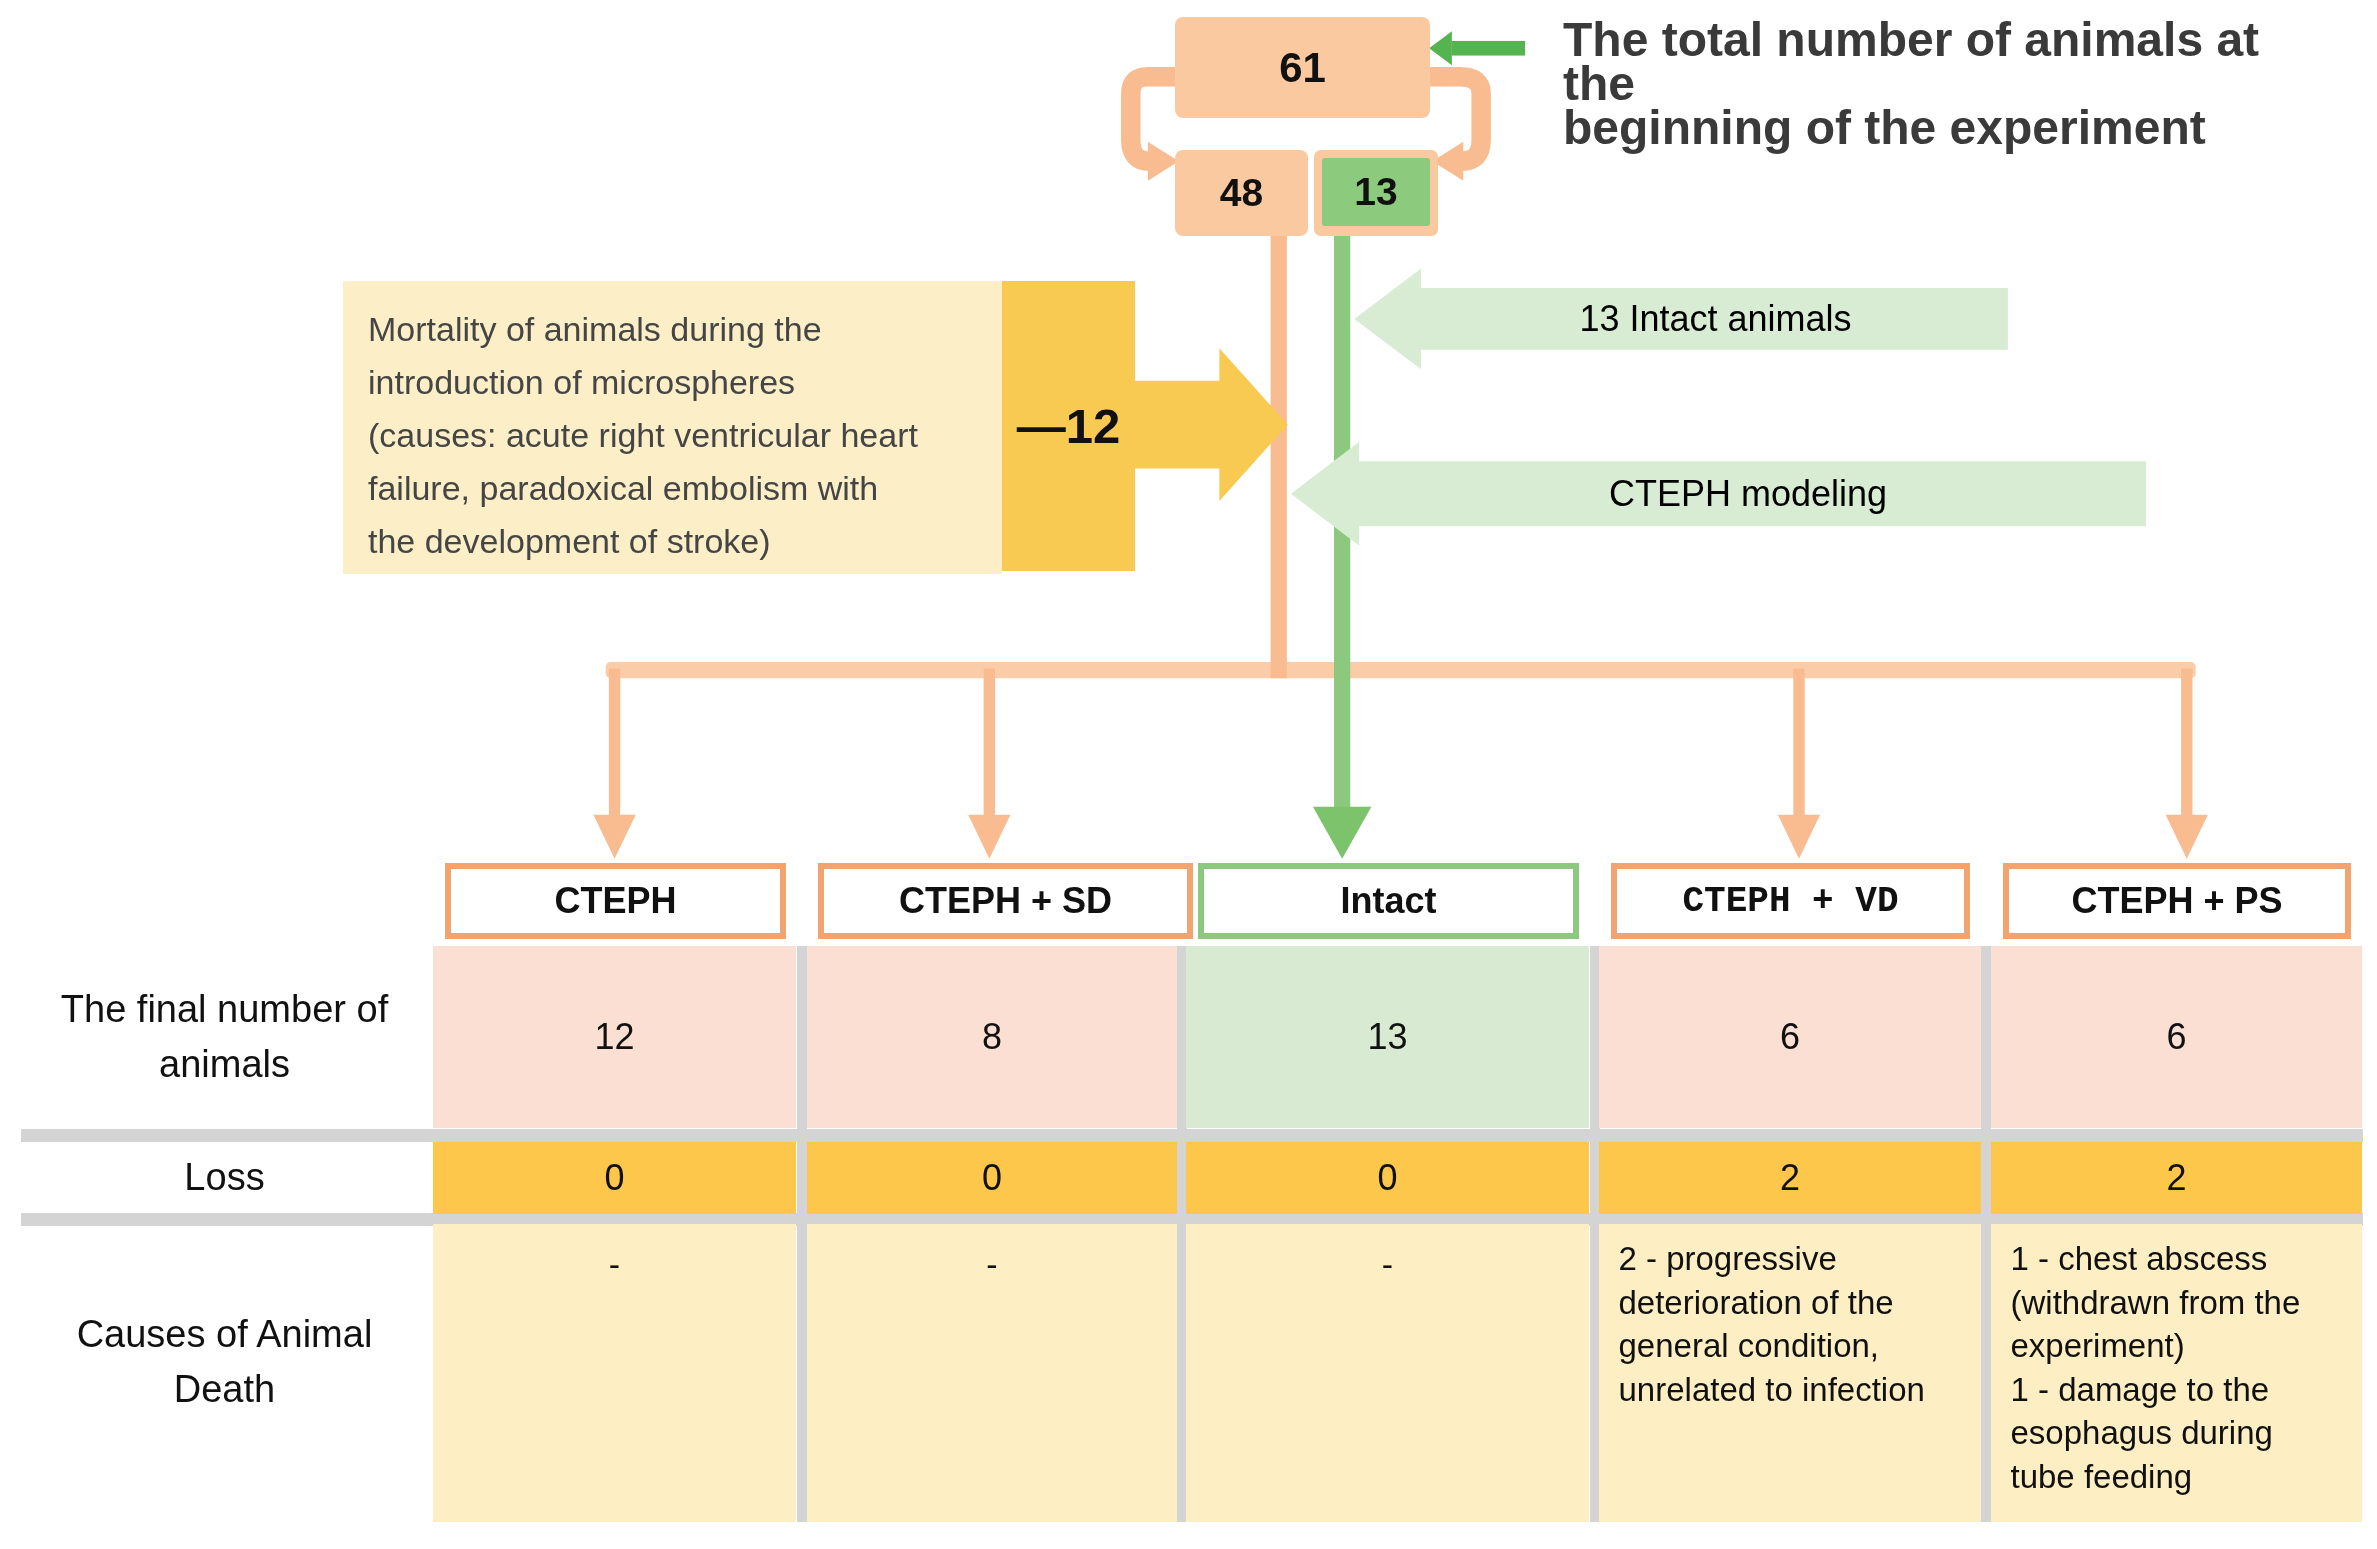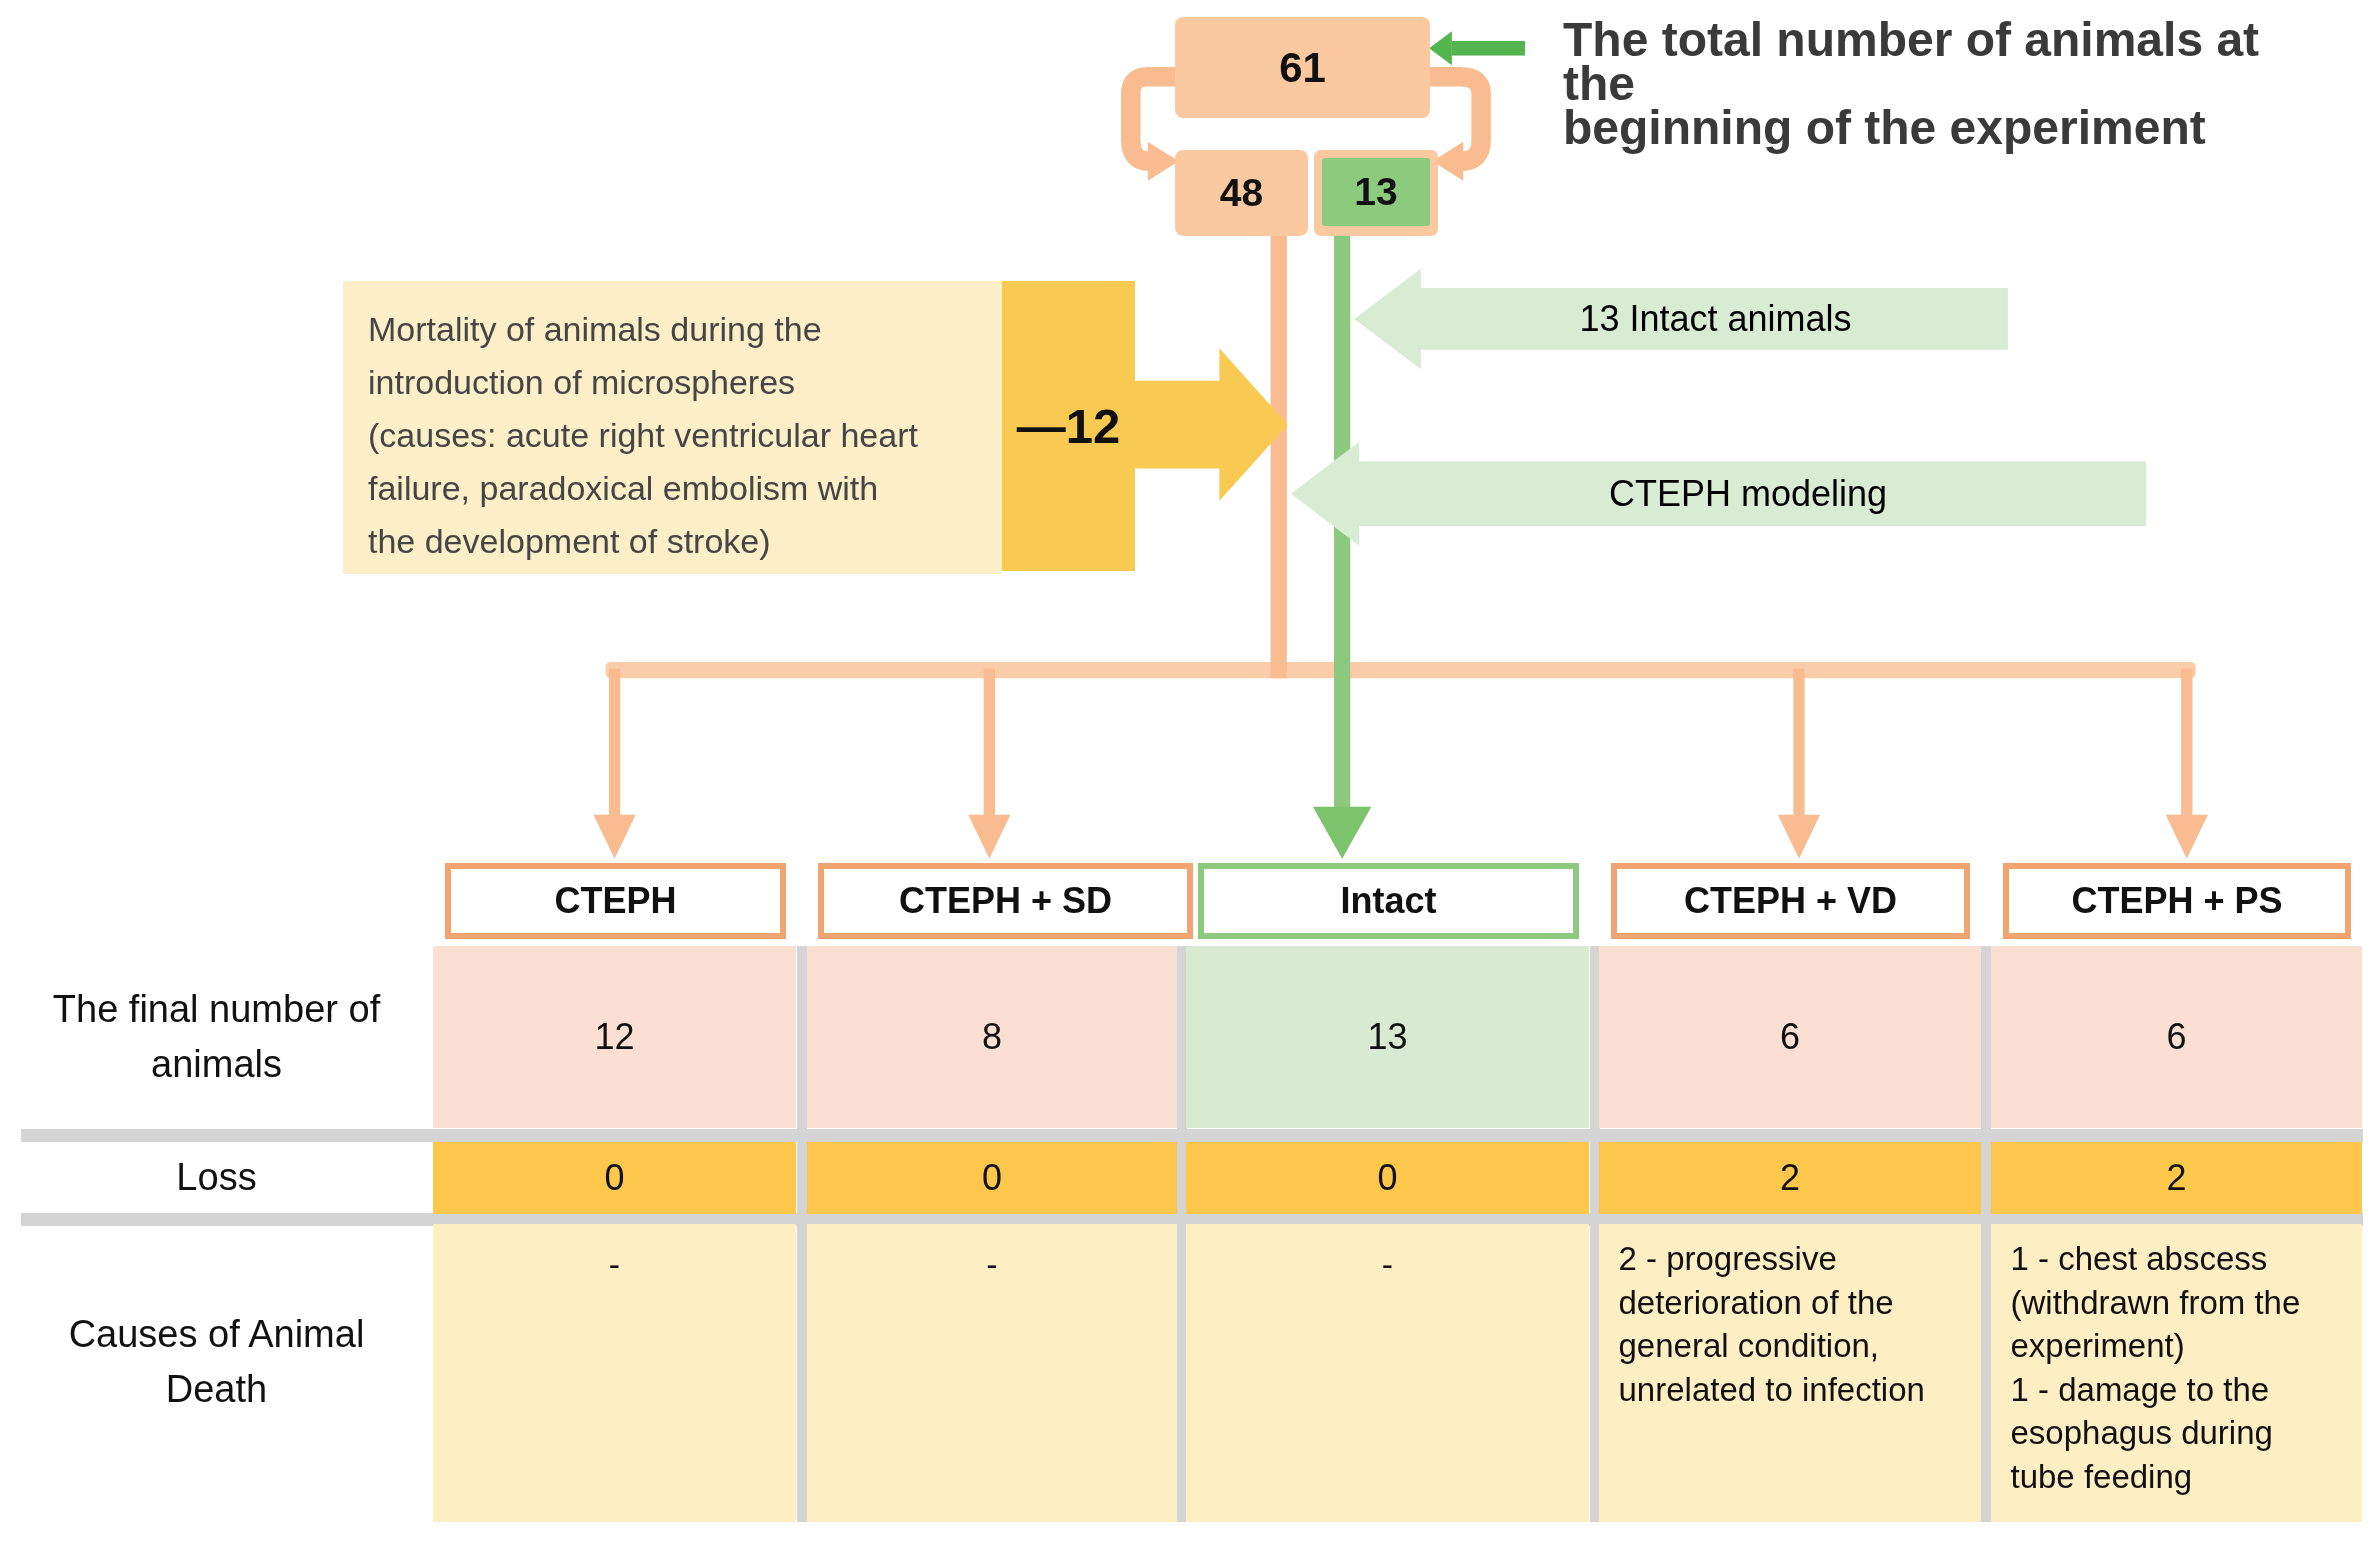--- a/index.html
+++ b/index.html
@@ -38,40 +38,40 @@
 
   .ar-label{position:absolute;text-align:center;font-size:36px;line-height:49px;height:49px;color:#000;}
   .lbl-intact{left:1439px;top:294px;width:553px;}
   .lbl-cteph{left:1382px;top:469px;width:732px;}
 
   
   .hdr{position:absolute;top:863px;height:76px;background:#ffffff;border:6.5px solid var(--header-orange);
        display:flex;align-items:center;justify-content:center;font-weight:bold;font-size:36px;}
   .hdr.green{border-color:var(--green-line);}
   .h1{left:445px;width:341px;} .h2{left:818px;width:375px;} .h3{left:1198px;width:381px;}
-  .h4{left:1611px;width:359px;} .h5{left:2003px;width:348px;}
+  .h4{left:1611px;width:359px;font-family:Liberation Mono, monospace;} .h5{left:2003px;width:348px;}
 
   .cell{position:absolute;display:flex;align-items:center;justify-content:center;font-size:36px;}
   .r-final{top:946px;height:182px;background:var(--pink);text-align:center;}
   .r-final.green{background:var(--green-cell);}
   .r-loss{top:1142px;height:72px;background:var(--gold);}
   .r-causes{top:1224px;height:298px;background:var(--cream);align-items:flex-start;
             justify-content:center;padding-top:21px;font-size:34px;}
   .r-causes.para{justify-content:flex-start;padding:13px 0 0 19.5px;font-size:33px;line-height:1.32;
                  white-space:pre-line;text-align:left;}
   .c1{left:433px;width:363px;} .c2{left:807px;width:370px;} .c3{left:1186px;width:403px;}
   .c4{left:1599px;width:382px;} .c5{left:1991px;width:371px;}
   .para-inner{display:block;max-width:333px;}
 
   .vline{position:absolute;top:946px;height:576px;width:9.8px;background:var(--gray);}
   .v1{left:797px;} .v2{left:1177px;} .v3{left:1590px;} .v4{left:1981px;}
   .hline{position:absolute;left:21px;width:2342px;height:13px;background:var(--gray);}
   .hd1{top:1129px;} .hd2{top:1213px;}
 
-  .rowlabel{position:absolute;left:0px;width:433px;display:flex;align-items:center;
+  .rowlabel{position:absolute;left:8px;width:433px;display:flex;align-items:center;
             justify-content:center;text-align:center;font-size:38px;line-height:1.45;}
   .rl1{top:946px;height:182px;} .rl2{top:1142px;height:72px;} .rl3{top:1224px;height:276px;}
   .rl1 span{max-width:398px;} .rl3 span{max-width:309px;}
 </style>
 </head>
 <body>
 
 <div id="stage">
 
   <svg class="layer" viewBox="0 0 2924 1906" aria-hidden="true">

